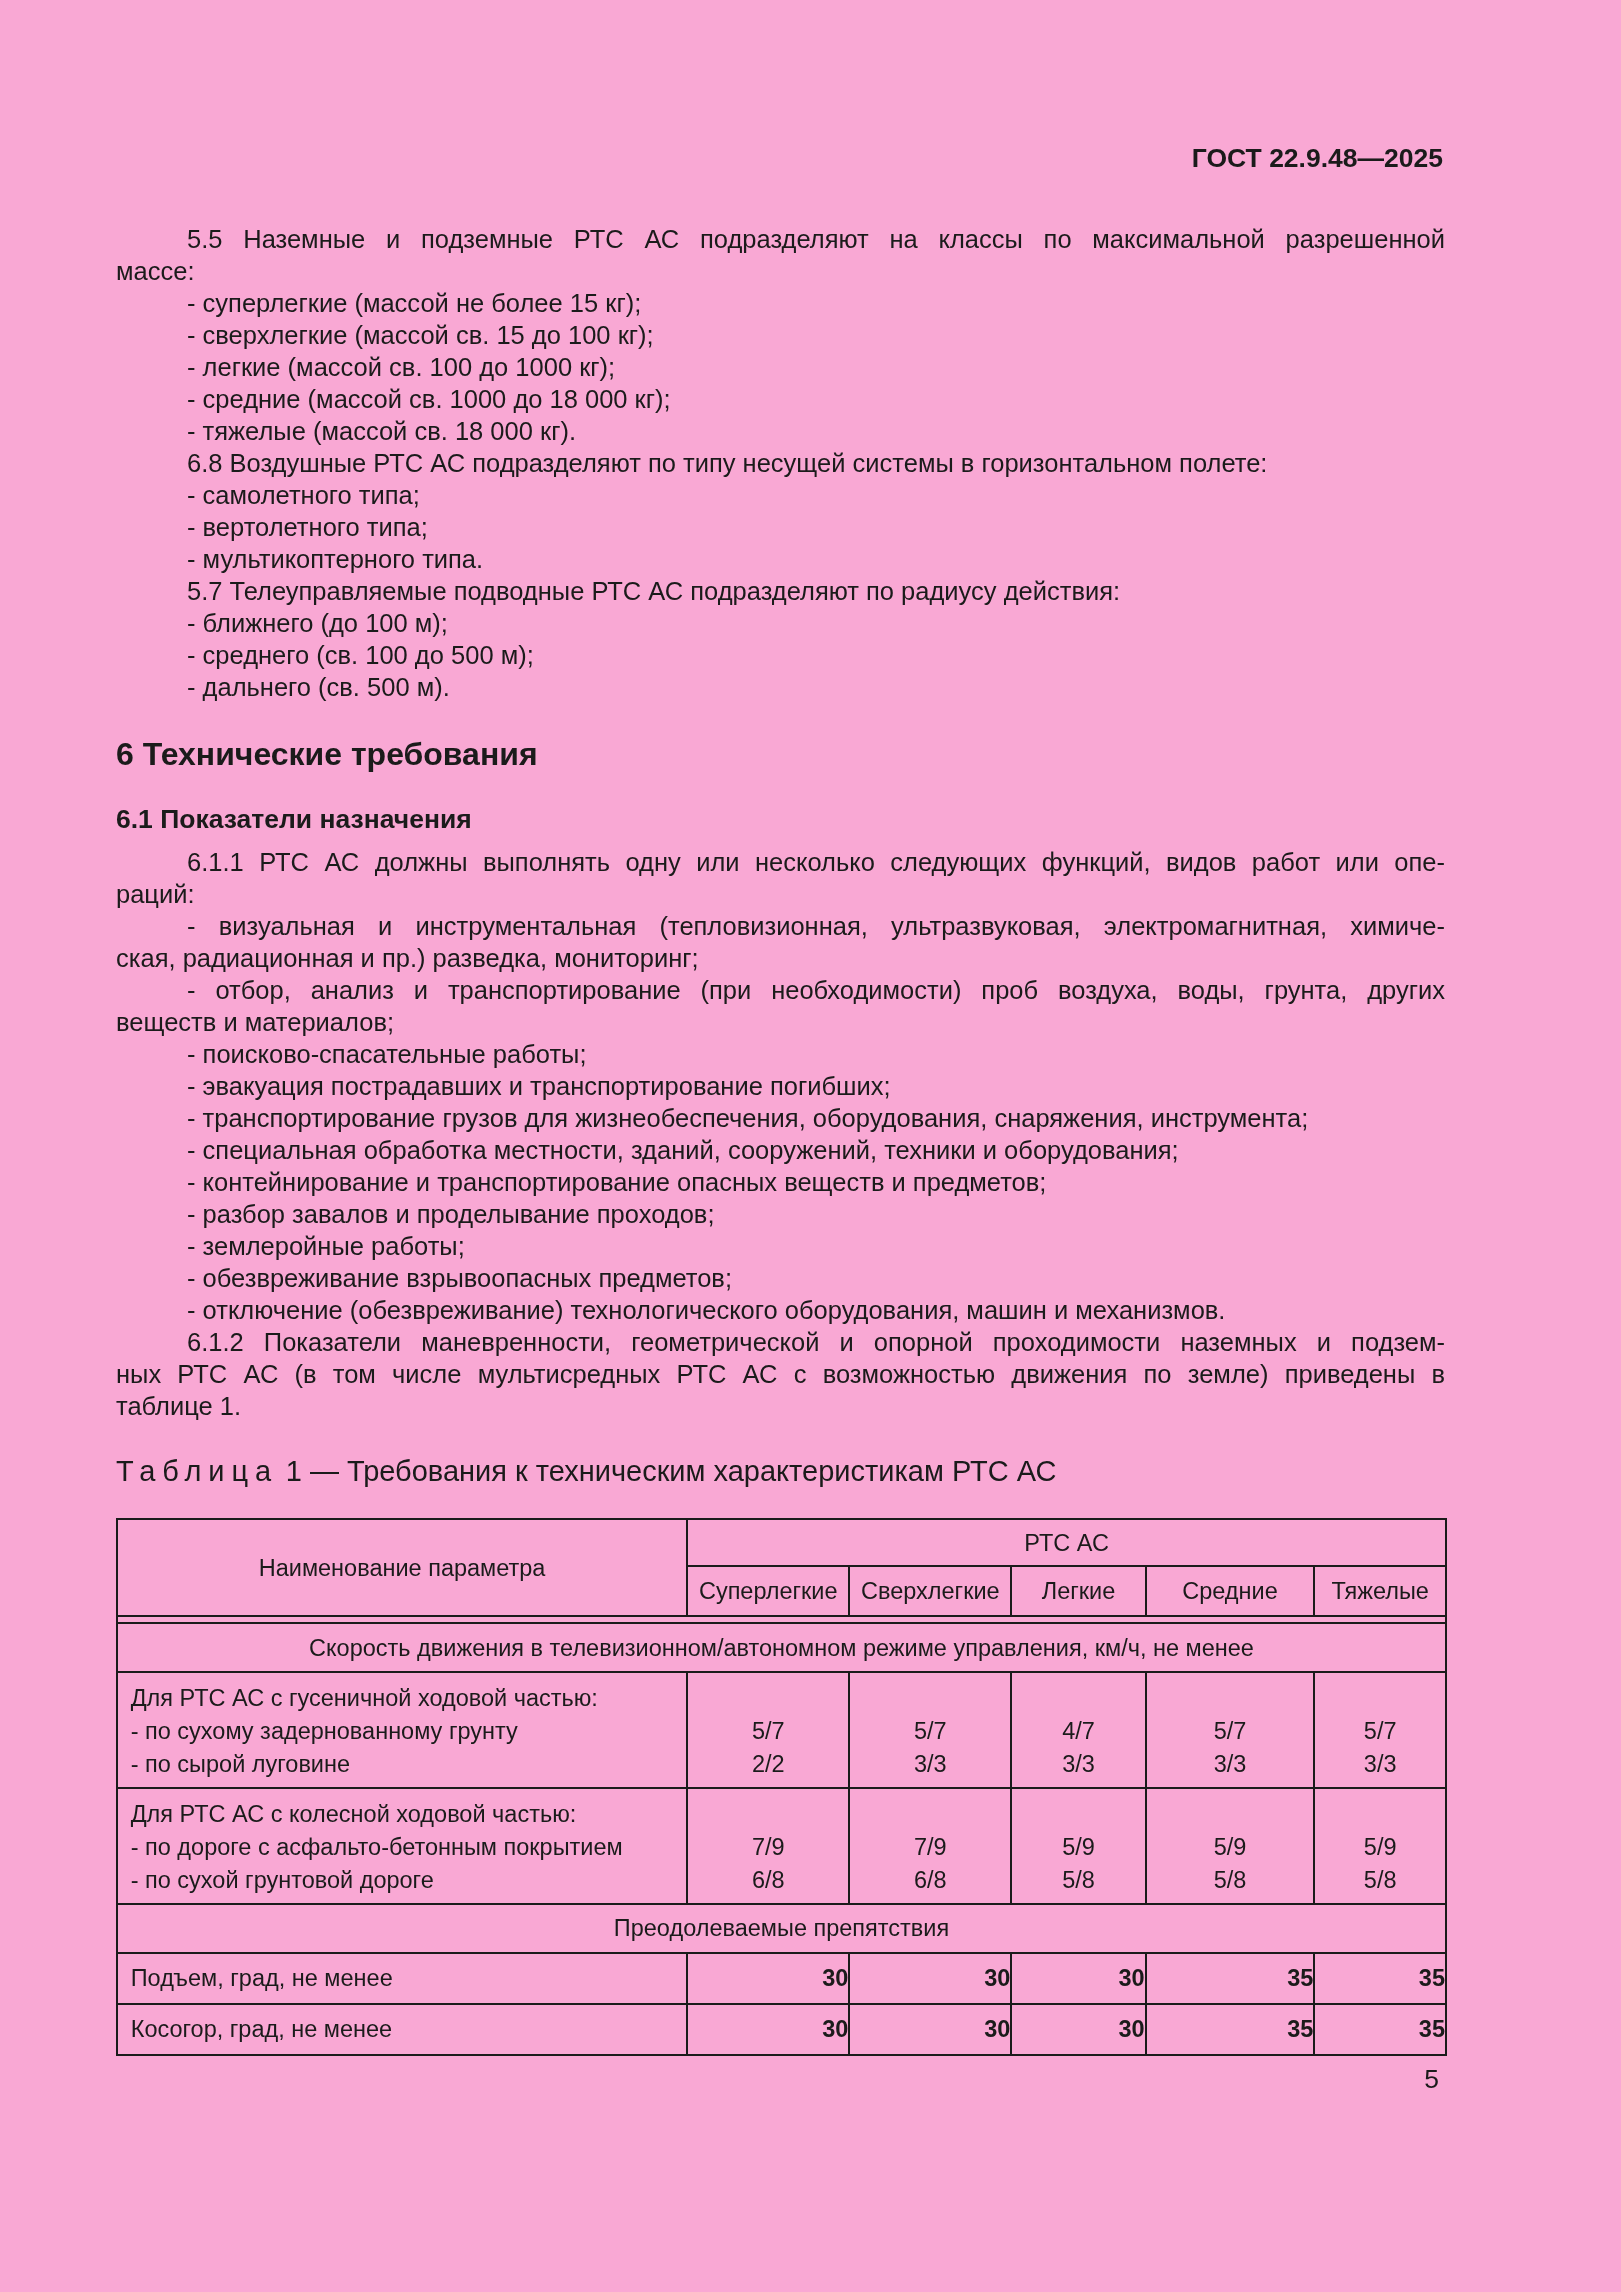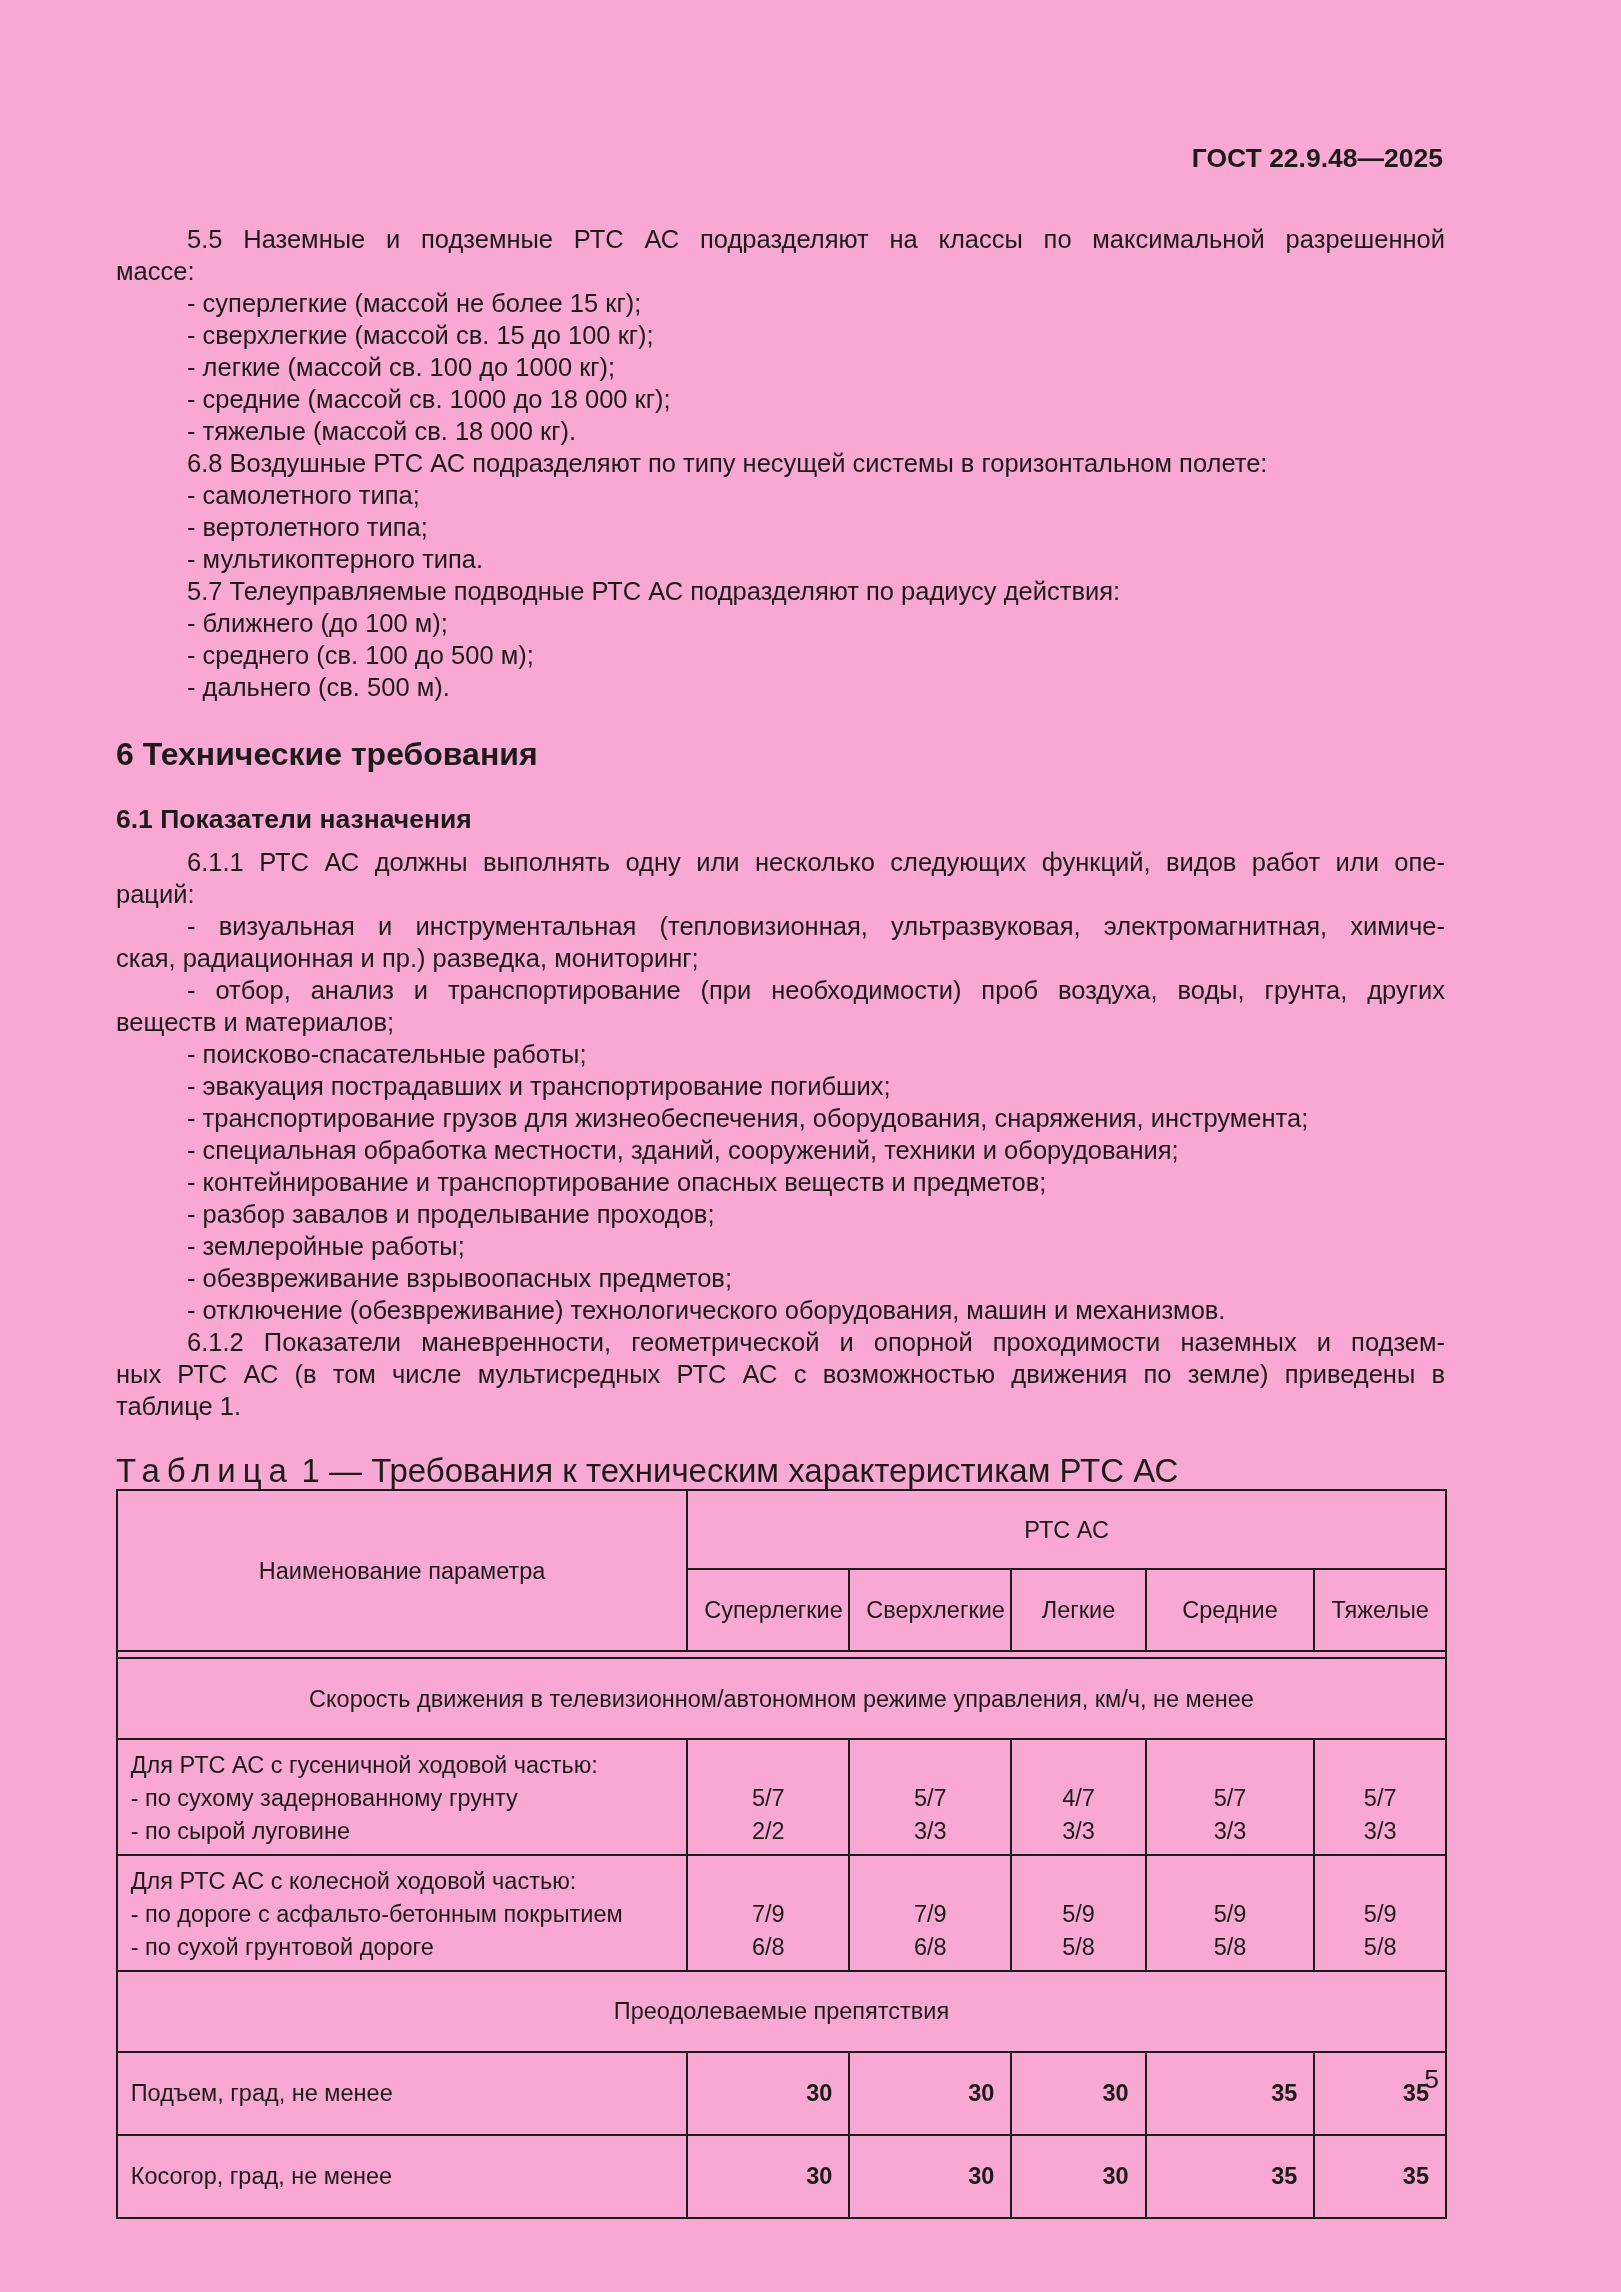--- a/index.html
+++ b/index.html
@@ -19,32 +19,32 @@
   .content{
     position:absolute;left:116px;top:223px;width:1329px;
     font-size:25.5px;line-height:32px;
   }
   .blk{margin:0;}
   .line{min-height:32px;}
   .line.first{padding-left:71px;}
   .line.fill{text-align:justify;text-align-last:justify;}
   .h1{font-size:32px;font-weight:bold;line-height:45px;margin:29px 0 25.5px 0;}
   .h2{font-size:26.5px;font-weight:bold;line-height:32px;margin:0 0 11.8px 0;}
-  .caption{margin:33px 0 2px 0;font-size:33px;line-height:32px;}
+  .caption{margin:33px 0 31px 0;font-size:29px;line-height:32px;}
   .caption .spaced{letter-spacing:6.9px;margin-right:7.8px;}
   
   table.spec{
     border-collapse:collapse;table-layout:fixed;
     width:1331px;border:2.9px solid #1b1b1b;color:#1b1b1b;
   }
   col.c0{width:42.9%}col.c1{width:12.2%}col.c2{width:12.2%}
   col.c3{width:10.1%}col.c4{width:12.7%}col.c5{width:9.9%}
   .spec th,.spec td{
     border:2.9px solid #1b1b1b;border-left-width:2px;border-right-width:2px;
-    font-weight:normal;padding:16px;font-size:23.5px;
+    font-weight:normal;padding:0;font-size:23.5px;
   }
   .spec th.param{text-align:center;vertical-align:middle;}
   .spec tr.hdr1 th.grp{height:45px;text-align:center;vertical-align:middle;}
   .spec tr.hdr2 th{height:48px;text-align:center;vertical-align:middle;border-bottom-width:2px;border-radius:19px;}
   .spec td.sep{height:4.9px;padding:0;border-top-width:2px;border-bottom-width:2px;border-left:none;border-right:none;}
   .spec tbody tr:first-child td{border-top-width:2px;}
   .spec td.sprow{height:47px;text-align:center;vertical-align:middle;margin-left:32px;}
   .spec td.glbl{padding:8.8px 5.9px 5.9px 12.7px;text-align:left;vertical-align:top;margin-top:40px;}
   .spec td.gval{padding:8.8px 0 5.9px 0;text-align:center;vertical-align:top;}
   .spec .tl{height:33px;line-height:33px;white-space:nowrap;}

